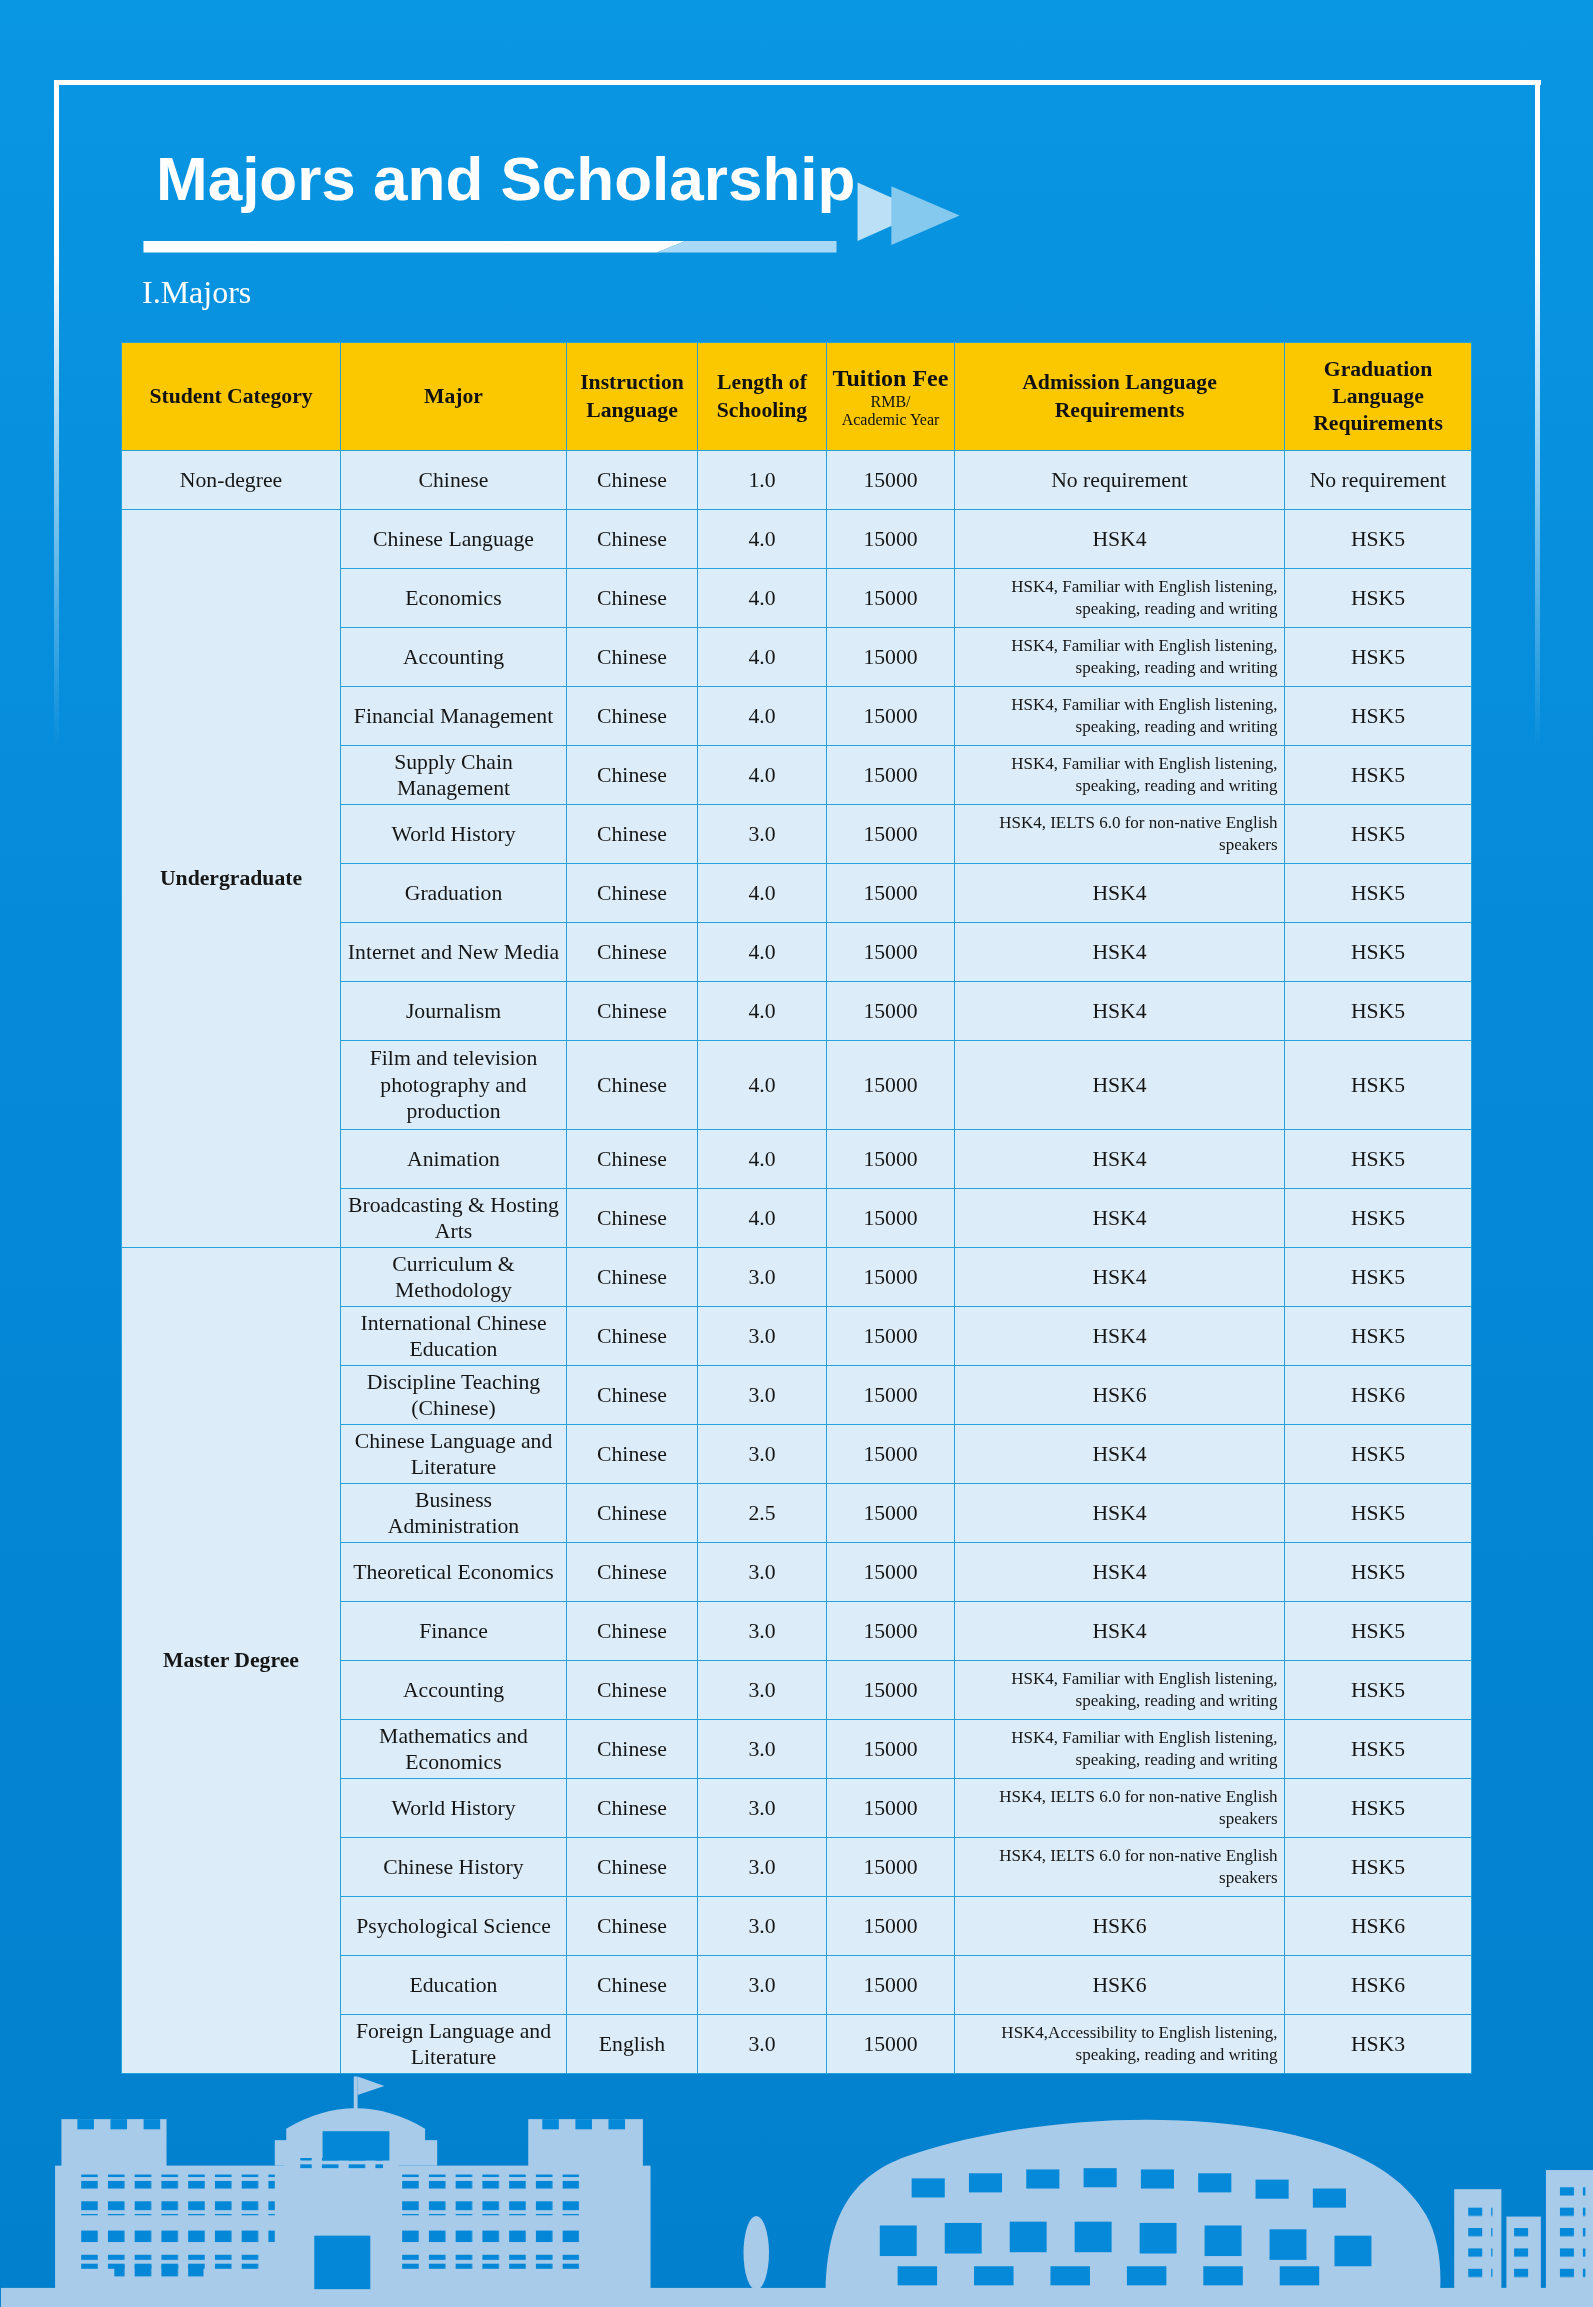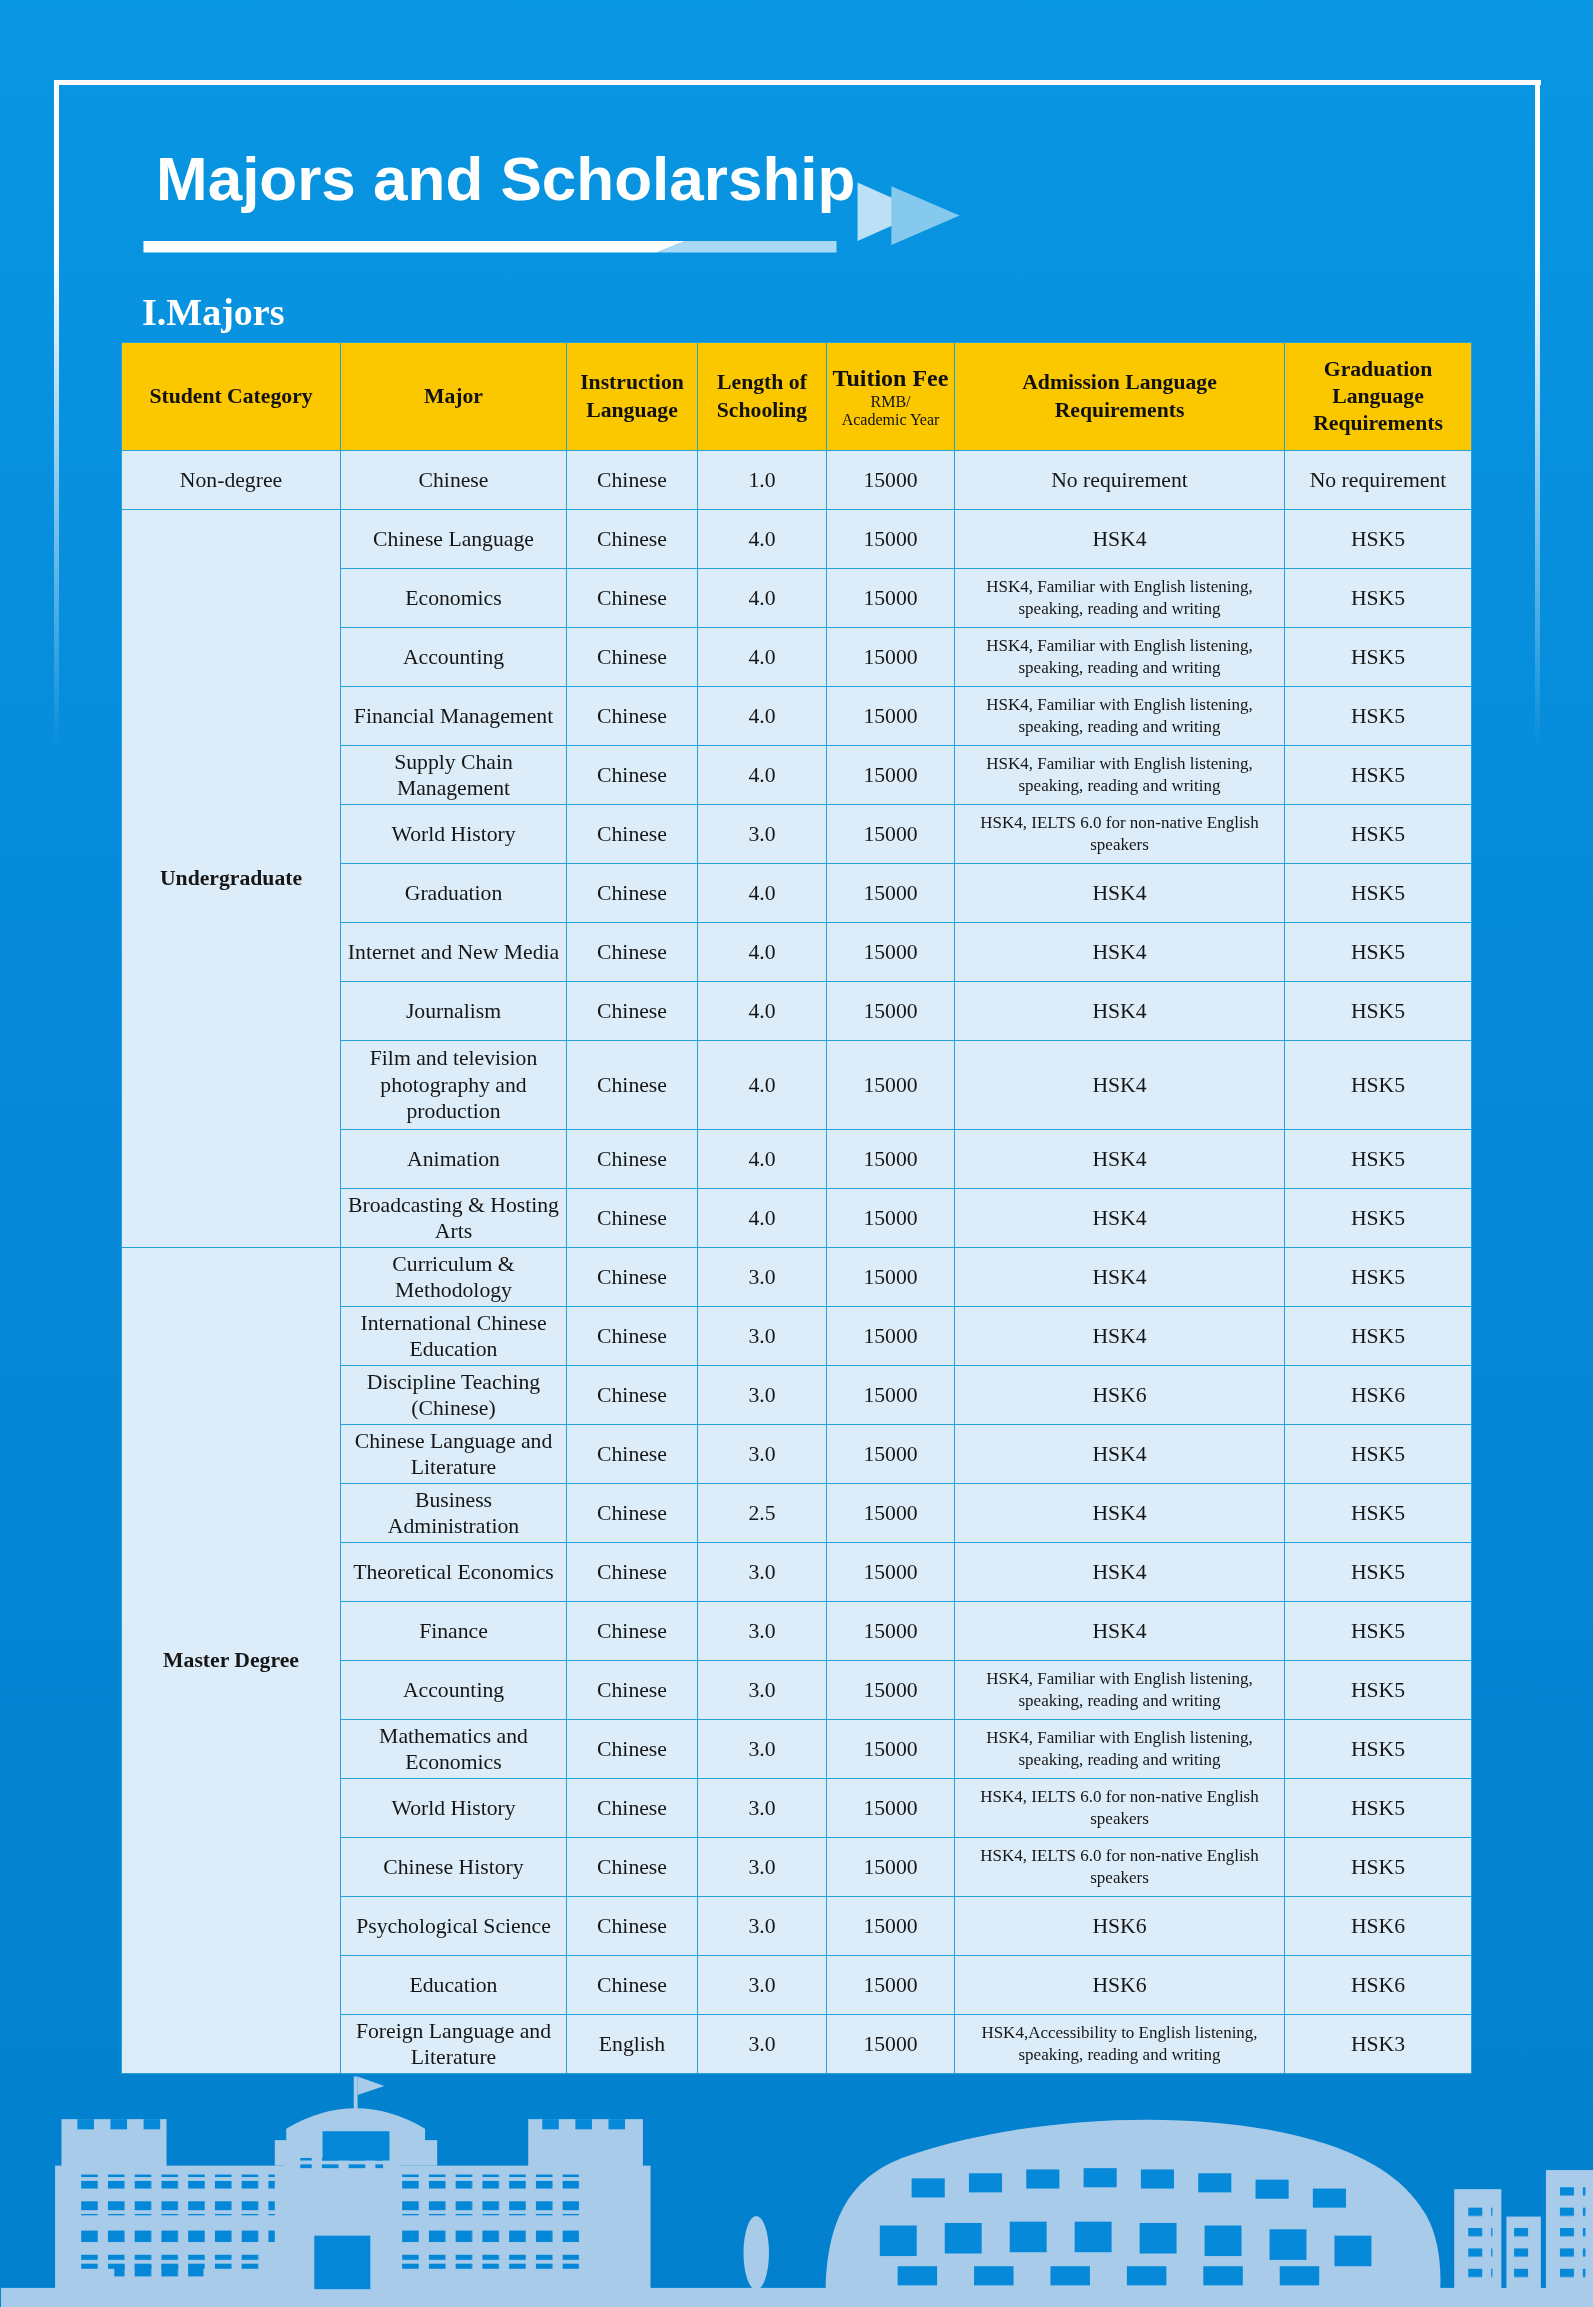--- a/index.html
+++ b/index.html
@@ -20,23 +20,23 @@
   .frame-left{left:54px;}
   .frame-right{left:1535px;}
 
   .page-title{
     position:absolute;left:156px;top:146px;
     font-family:"Liberation Sans",sans-serif;
     font-weight:bold;font-size:62px;line-height:1.05;color:#ffffff;
   }
   .header-decor{position:absolute;left:0;top:0;width:1594px;height:319px;}
   .section-heading{
-    position:absolute;left:142px;top:290px;
+    position:absolute;left:142px;top:274px;
     font-family:"Liberation Serif",serif;
-    font-weight:bold;font-size:38px;color:#ffffff;
+    font-weight:normal;font-size:32px;color:#ffffff;
   }
 
   table.majors{
     position:absolute;left:121px;top:342px;width:1351px;
     border-collapse:collapse;table-layout:fixed;
   }
   table.majors th,table.majors td{
     border:1.9px solid #25A2DC;
     text-align:center;vertical-align:middle;
     overflow:hidden;
@@ -46,21 +46,21 @@
     font-weight:bold;font-size:21.7px;line-height:1.25;
     height:102px;padding:2.5px 5.1px;
   }
   table.majors tbody td{
     background:#DCEDF9;color:#161616;
     font-size:21.7px;line-height:1.22;padding:2.5px 6.4px;
   }
   table.majors tbody tr{height:59px;}
   table.majors tbody tr.tall{height:89px;padding-left:26px;}
   td.cat.bold{font-weight:bold;text-align:center;}
-  td.adm.small div{font-size:17px;line-height:1.3;}
+  td.adm.small div{font-size:17px;line-height:1.3;text-align:right;}
   .tuition-title{font-size:24px;font-weight:bold;line-height:1.2;}
   .tuition-sub{font-size:16px;font-weight:normal;line-height:1.12;}
 
   .skyline{position:absolute;left:0;bottom:0;width:1594px;height:242px;}
 </style>
 </head>
 <body>
 
 <div class="page">
 

